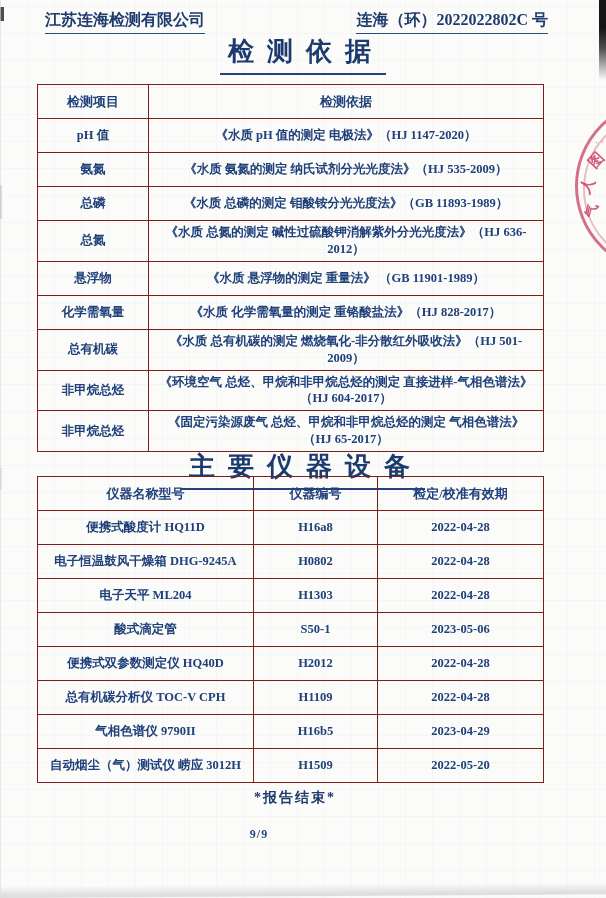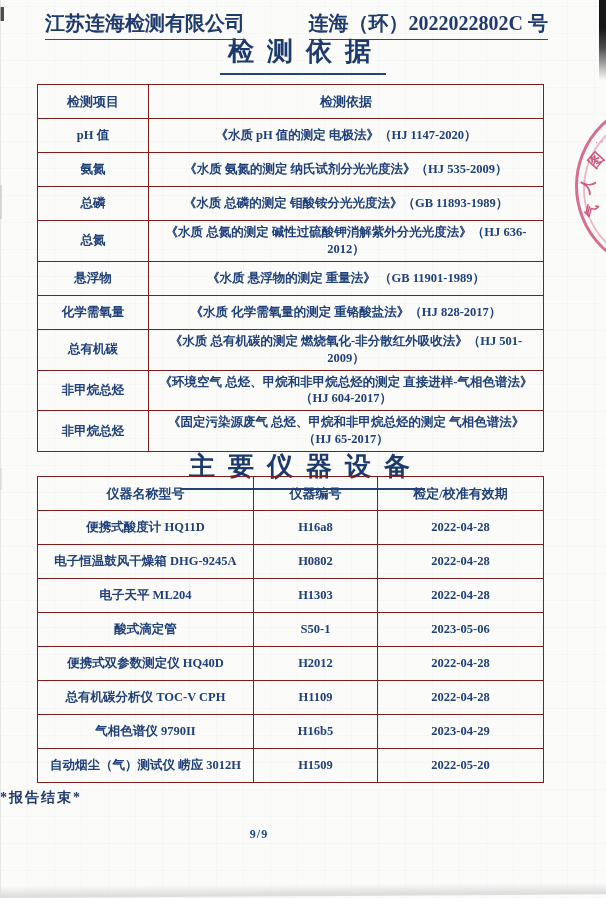--- a/index.html
+++ b/index.html
@@ -13,21 +13,21 @@
     background:
       repeating-linear-gradient(0deg, rgba(190,205,215,.10) 0 1px, transparent 1px 27px),
       repeating-linear-gradient(90deg, rgba(190,205,215,.10) 0 1px, transparent 1px 27px);
   }
   
   .doc-header{
     position:absolute;top:10px;left:45px;width:503px;
     display:flex;justify-content:space-between;align-items:flex-end;
   }
   .doc-header span{
-    font-size:20px;font-weight:bold;color:#1f3a6d;
+    font-size:16px;font-weight:bold;color:#1f3a6d;
     border-bottom:1.5px solid #2c4a7e;padding-bottom:2px;
   }
   
   .section-title{
     position:absolute;left:0;width:606px;text-align:center;
     font-size:26px;font-weight:bold;color:#1d3a6e;margin:0;
     letter-spacing:13px;
   }
   .section-title .tl{
     display:inline-block;border-bottom:2px solid #24437a;
@@ -51,21 +51,21 @@
     overflow-wrap:break-word;
   }
   th{font-size:13px;}
   .basis-table col.c-item{width:111px;}
   .basis-table col.c-basis{width:395px;}
   .instrument-table col.c-name{width:216px;}
   .instrument-table col.c-code{width:124px;}
   .instrument-table col.c-valid{width:166px;}
   
   .end-note{
-    position:absolute;top:789px;left:0;width:590px;text-align:left;
+    position:absolute;top:789px;left:0;width:590px;text-align:center;
     font-size:14px;font-weight:bold;color:#1f3a6d;letter-spacing:2px;
   }
   .page-number{
     position:absolute;top:827px;left:0;width:518px;text-align:center;
     font-size:12px;font-weight:bold;color:#1f4a84;letter-spacing:1px;
   }
   
   .stamp-ring{
     position:absolute;left:575px;top:99px;width:168px;height:168px;
     border:3.5px solid rgba(201,63,105,.75);border-radius:50%;

